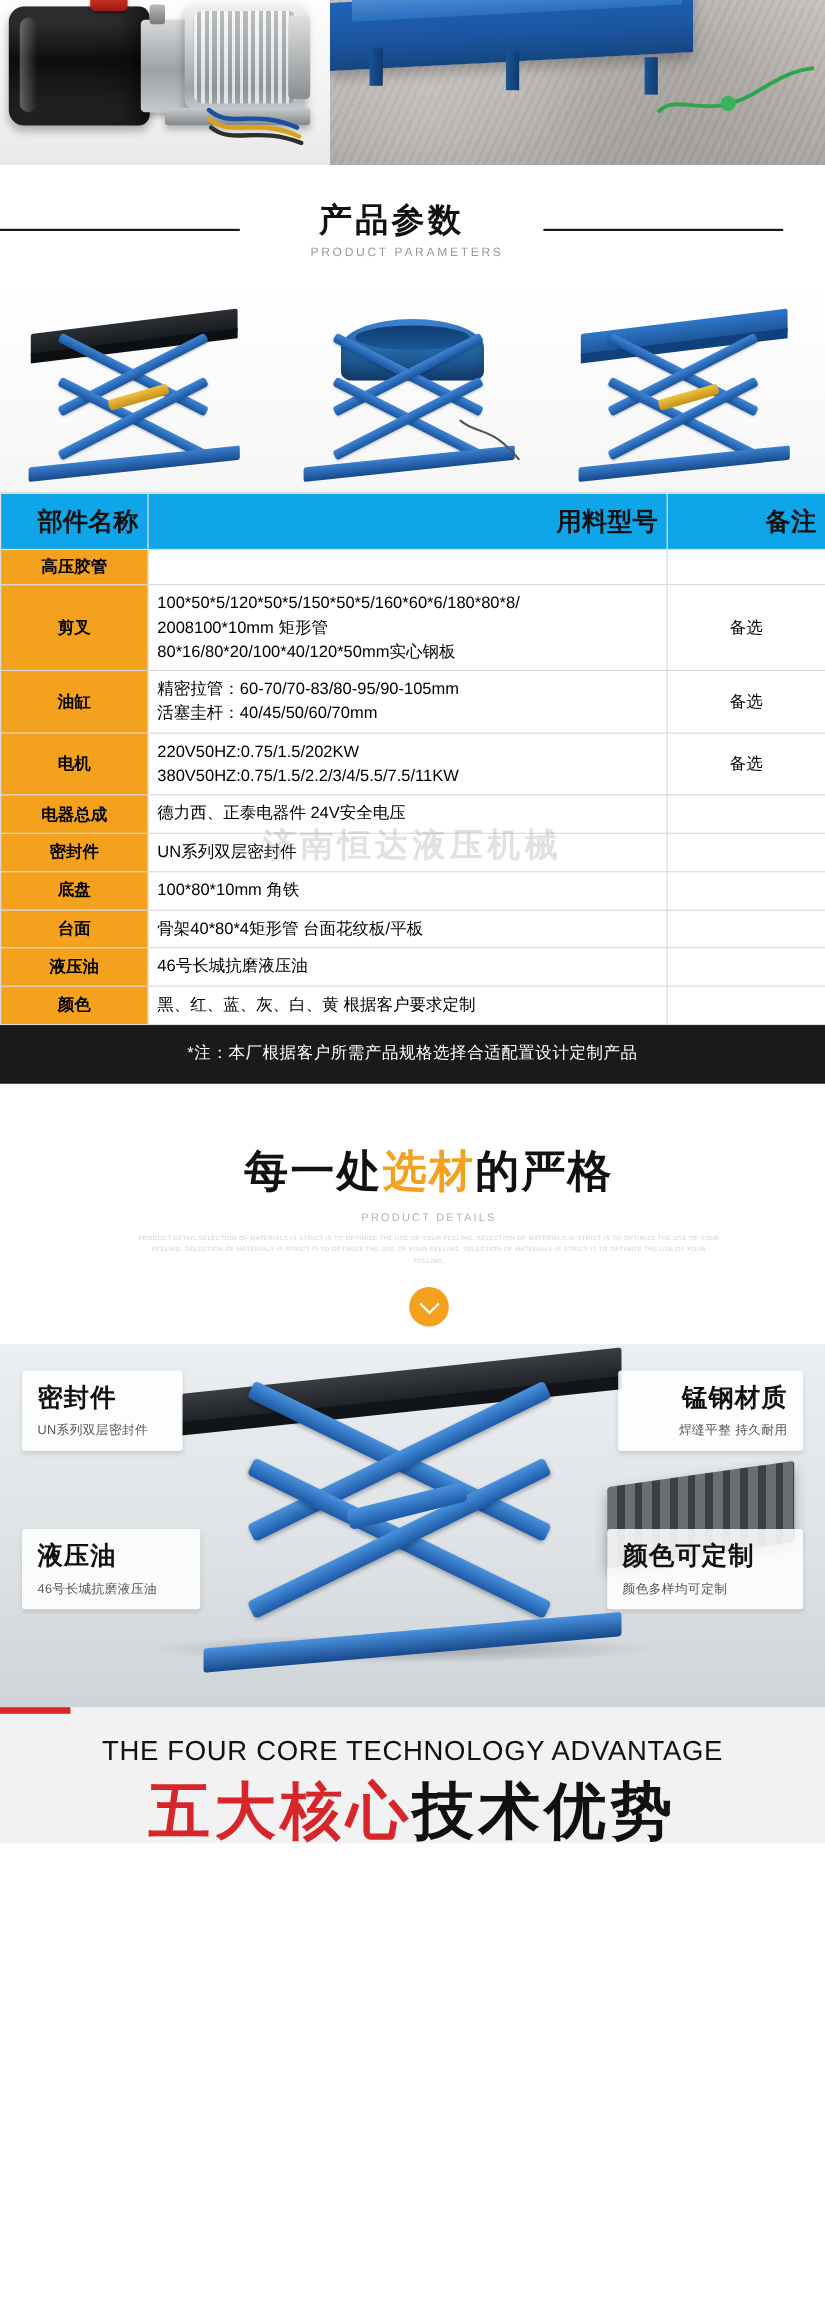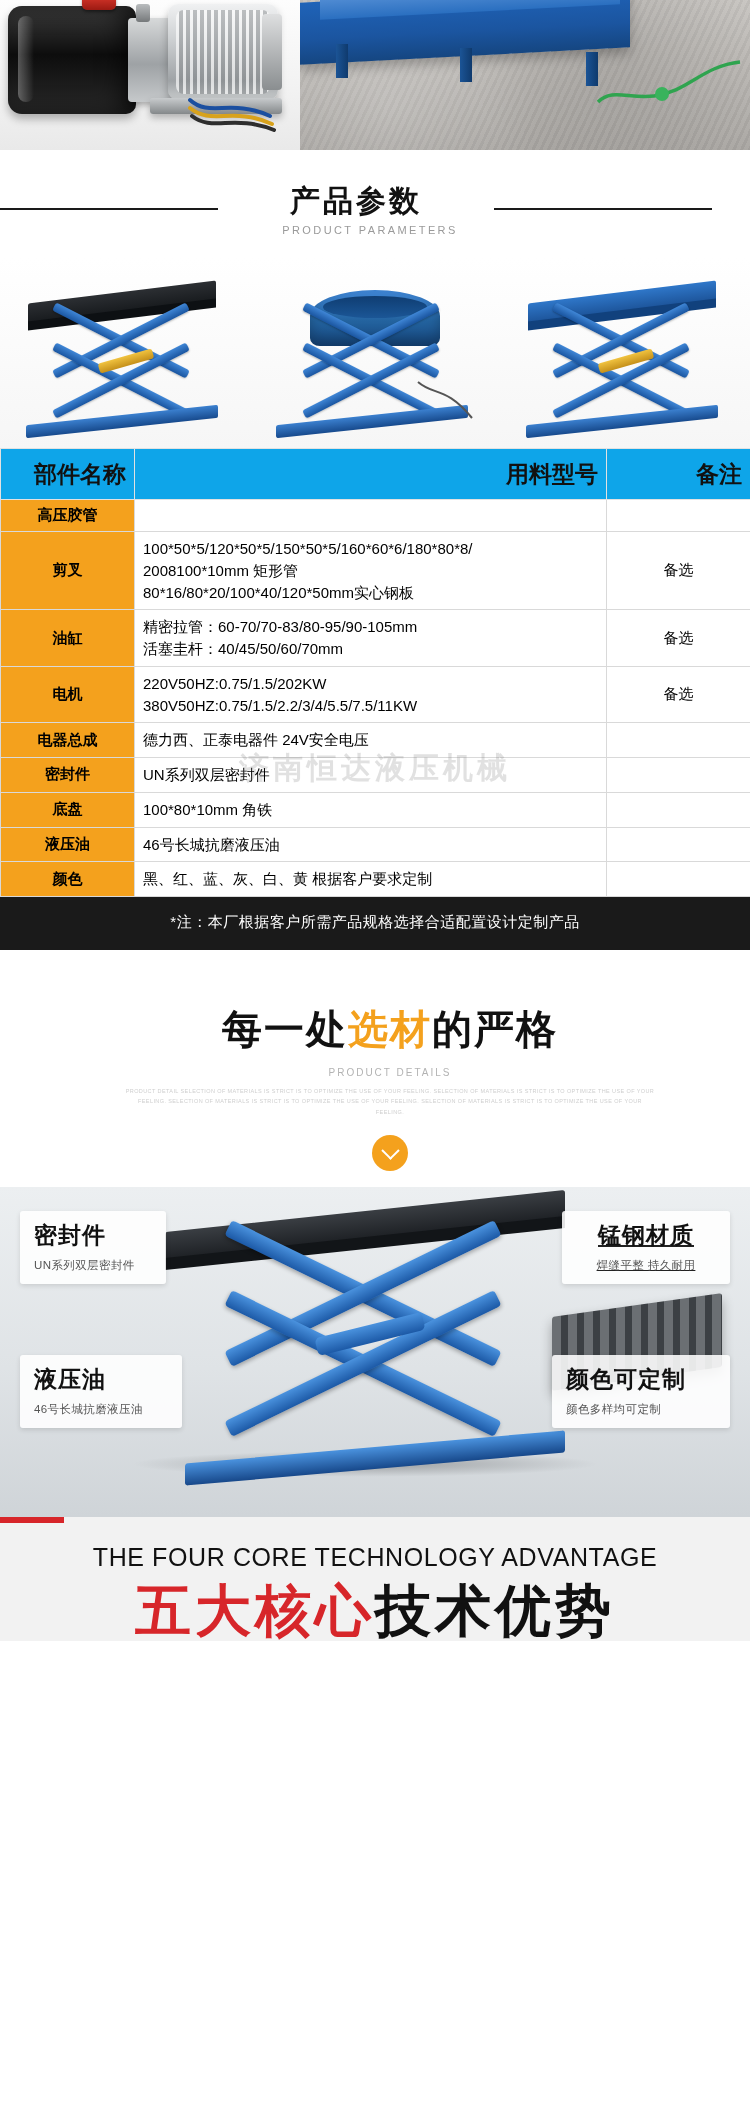--- a/index.html
+++ b/index.html
@@ -249,21 +249,21 @@
     background:repeating-linear-gradient(90deg,#6b6f73 0 9px,#3c4044 9px 16px);
     border-radius:3px;box-shadow:0 6px 12px rgba(0,0,0,.3);
   }
   .tag{
     position:absolute;background:rgba(255,255,255,.88);border-radius:3px;
     padding:9px 14px 11px;box-shadow:0 2px 5px rgba(0,0,0,.12);
   }
   .tag .t1{font-size:23px;font-weight:bold;color:#111;letter-spacing:1px;}
   .tag .t2{font-size:11.5px;color:#555;margin-top:7px;letter-spacing:.4px;}
   .tag.tl{left:20px;top:24px;width:118px;}
-  .tag.tr{right:20px;top:24px;width:140px;text-align:center;text-decoration:underline;}
+  .tag.tr{right:20px;top:24px;width:140px;text-align:right;}
   .tag.bl{left:20px;top:168px;width:134px;}
   .tag.br{right:20px;top:168px;width:150px;}
 
   
   .bottom{
     width:750px;background:#f2f2f2;padding:26px 0 0;text-align:center;position:relative;
   }
   .b-en{
     font-size:25px;color:#111;letter-spacing:.6px;font-weight:normal;
   }
@@ -437,20 +437,29 @@
         <tr>
           <td class="name">底盘</td>
           <td class="val">
               <div class="val-lines">
                 <div>100*80*10mm 角铁</div>
               </div>
             </td>
           <td class="note"></td>
         </tr>
         <tr>
+          <td class="name">台面</td>
+          <td class="val">
+              <div class="val-lines">
+                <div>骨架40*80*4矩形管  台面花纹板/平板</div>
+              </div>
+            </td>
+          <td class="note"></td>
+        </tr>
+        <tr>
           <td class="name">液压油</td>
           <td class="val">
               <div class="val-lines">
                 <div>46号长城抗磨液压油</div>
               </div>
             </td>
           <td class="note"></td>
         </tr>
         <tr>
           <td class="name">颜色</td>

